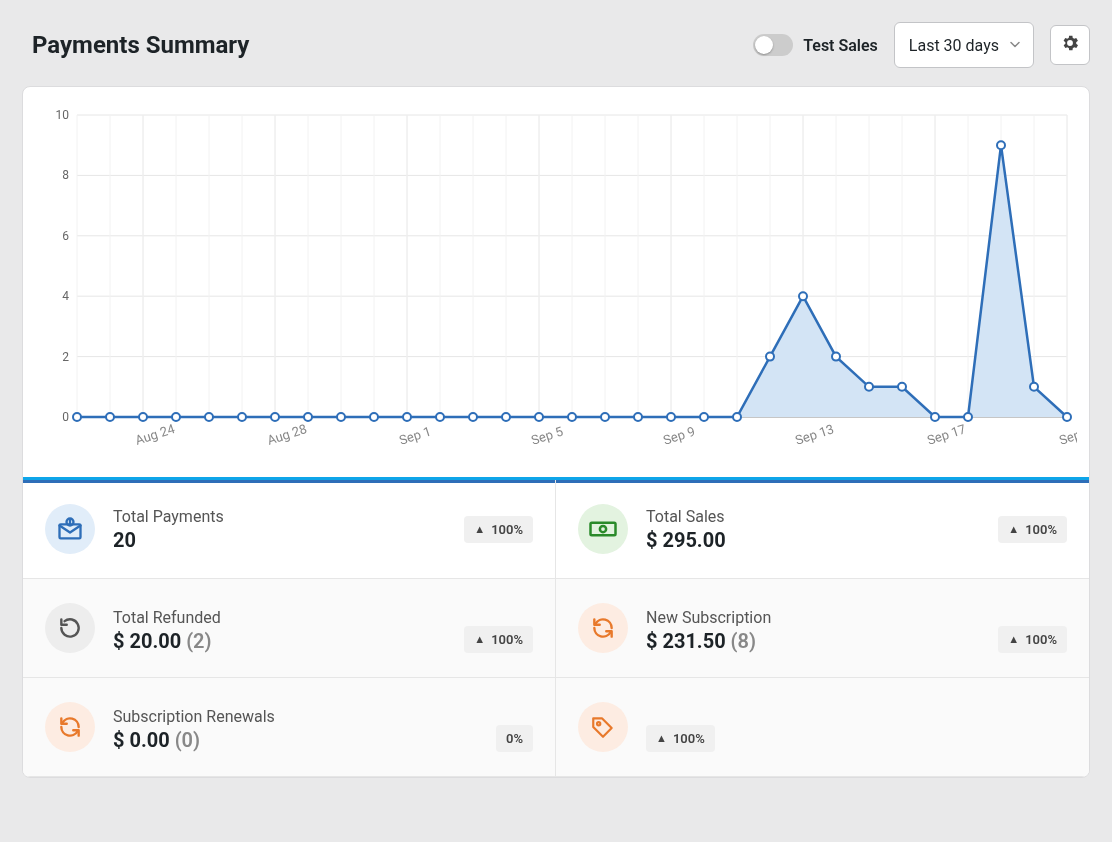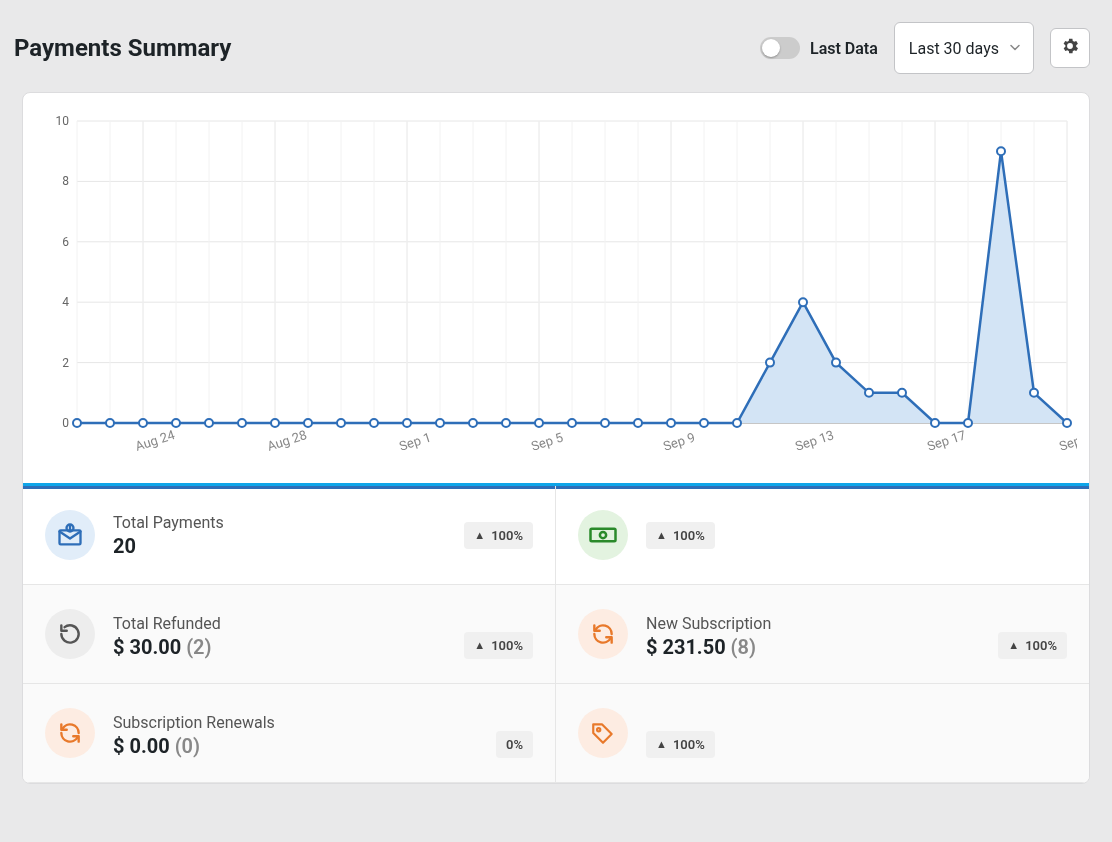--- a/index.html
+++ b/index.html
@@ -6,21 +6,21 @@
   body {
     font-family: -apple-system, BlinkMacSystemFont, "Segoe UI", Roboto, Helvetica, Arial, sans-serif;
     background: #e9e9ea;
     width: 1112px;
     height: 842px;
     overflow: hidden;
   }
   .header {
     display: flex;
     align-items: center;
-    padding: 22px 22px 18px 14px;
+    padding: 22px 22px 18px 32px;
     gap: 16px;
   }
   .header h1 {
     font-size: 24px;
     font-weight: 700;
     color: #1d2327;
     flex: 1;
   }
   .toggle-wrap {
     display: flex;
@@ -46,21 +46,21 @@
   }
   .toggle-label {
     font-size: 16px;
     font-weight: 600;
     color: #1d2327;
   }
   .select {
     background: #fff;
     border: 1px solid #c3c4c7;
     border-radius: 6px;
-    height: 52px;
+    height: 46px;
     padding: 0 34px 0 14px;
     font-size: 16px;
     color: #1d2327;
     display: flex;
     align-items: center;
     position: relative;
     cursor: pointer;
   }
   .select .chev {
     position: absolute;
@@ -183,21 +183,21 @@
   }
   .delta .arr { font-size: 11px; }
 </style>
 </head>
 <body>
 
 <div class="header">
   <h1>Payments Summary</h1>
   <div class="toggle-wrap">
     <div class="toggle"></div>
-    <span class="toggle-label">Last Data</span>
+    <span class="toggle-label">Test Sales</span>
   </div>
   <div class="select">
     <span>Last 30 days</span>
     <span class="chev">
       <svg width="12" height="12" viewBox="0 0 12 12">
           <path d="M2 4l4 4 4-4" stroke="currentColor" stroke-width="1.5" fill="none" stroke-linecap="round" stroke-linejoin="round"></path>
         </svg>
     </span>
   </div>
   <div class="gear-btn">
@@ -326,35 +326,39 @@
           <span>100%</span>
         </div>
       </div>
       <div class="card active">
         <div class="icon ic-green">
           <svg width="30" height="30" viewBox="0 0 24 24" fill="none" stroke="currentColor" stroke-width="2" stroke-linecap="round" stroke-linejoin="round">
             <rect x="2" y="7" width="20" height="10" rx="1"></rect>
             <circle cx="12" cy="12" r="2.5"></circle>
           </svg>
         </div>
+        <div class="txt">
+          <div class="label">Total Sales</div>
+          <div class="value"><span>$ 295.00</span> </div>
+        </div>
         <div class="delta">
           <span class="arr">▲</span>
           <span>100%</span>
         </div>
       </div>
       <div class="card">
         <div class="icon ic-gray">
           <svg width="26" height="26" viewBox="0 0 24 24" fill="none" stroke="currentColor" stroke-width="2.2" stroke-linecap="round" stroke-linejoin="round">
             <path d="M4 12a8 8 0 1 0 3-6.3"></path>
             <path d="M4 4v5h5"></path>
           </svg>
         </div>
         <div class="txt">
           <div class="label">Total Refunded</div>
-          <div class="value"><span>$ 30.00</span> <span class="sub">(2)</span></div>
+          <div class="value"><span>$ 20.00</span> <span class="sub">(2)</span></div>
         </div>
         <div class="delta">
           <span class="arr">▲</span>
           <span>100%</span>
         </div>
       </div>
       <div class="card">
         <div class="icon ic-orange">
           <svg width="26" height="26" viewBox="0 0 24 24" fill="none" stroke="currentColor" stroke-width="2.2" stroke-linecap="round" stroke-linejoin="round">
             <path d="M20 12a8 8 0 0 0-14.9-4"></path>

